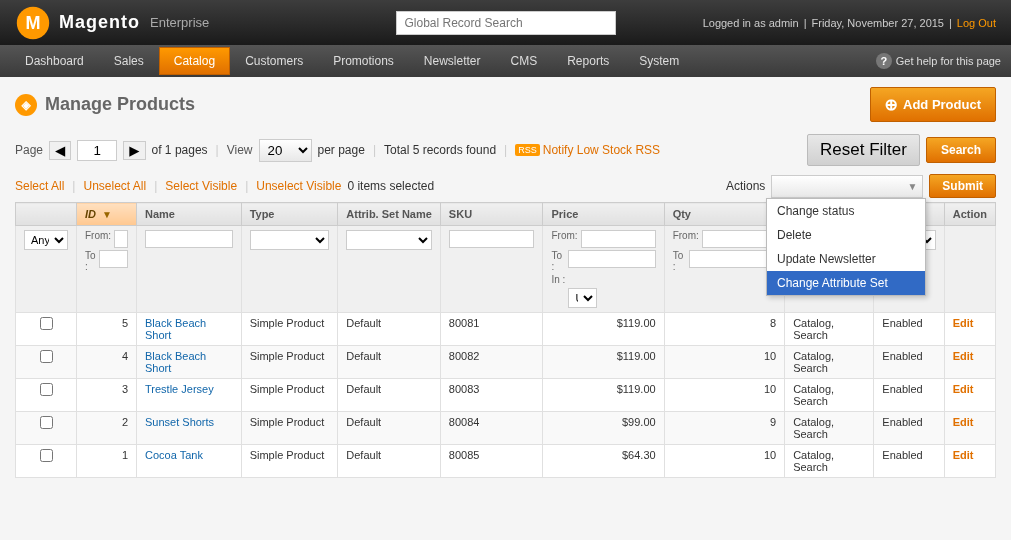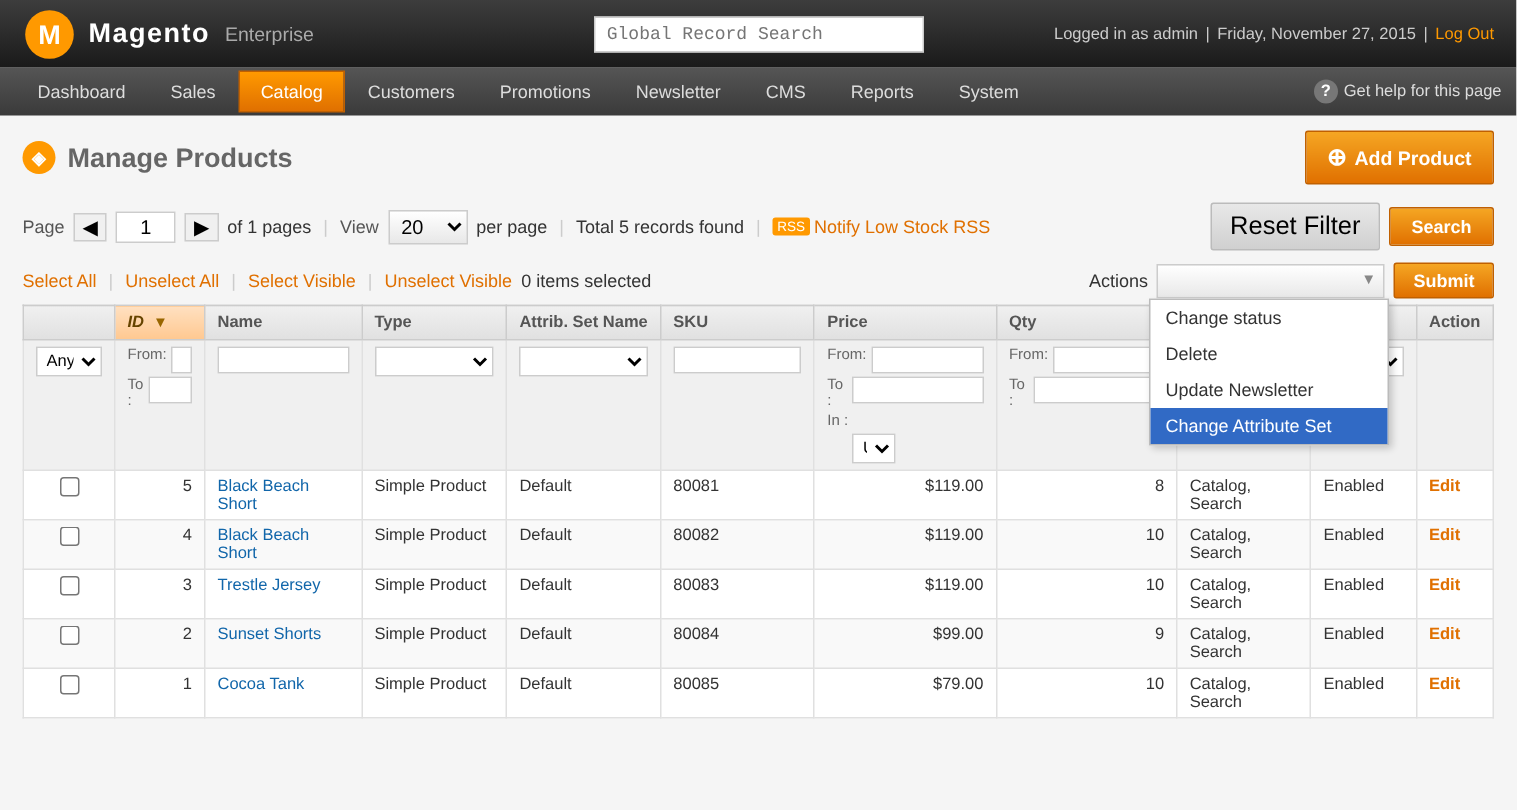--- a/index.html
+++ b/index.html
@@ -39,21 +39,20 @@
       left: 50%;
       transform: translateX(-50%);
     }
     #global-search {
       width: 220px;
       padding: 4px 8px;
       border: 1px solid #ccc;
       background: #fff;
       font-size: 12px;
       color: #666;
-      font-family: Liberation Mono, monospace;
     }
     #user-info {
       margin-left: auto;
       color: #ccc;
       font-size: 11px;
       display: flex;
       align-items: center;
       gap: 5px;
     }
     #user-info a { color: #f90; text-decoration: none; }
@@ -606,21 +605,21 @@
   </tr>
         <tr>
     <td style="text-align:center;">
       <input type="checkbox" style="">
     </td>
     <td style="text-align:right;color:#333;">1</td>
     <td style="color:#1166aa;">Cocoa Tank</td>
     <td>Simple Product</td>
     <td>Default</td>
     <td>80085</td>
-    <td style="text-align:right;">$79.00</td>
+    <td style="text-align:right;">$64.30</td>
     <td style="text-align:right;">10</td>
     <td>Catalog, Search</td>
     <td>Enabled</td>
     <td>
       <a href="#" class="edit-link">Edit</a>
     </td>
   </tr>
       </tbody>
   </table>
 </div>

